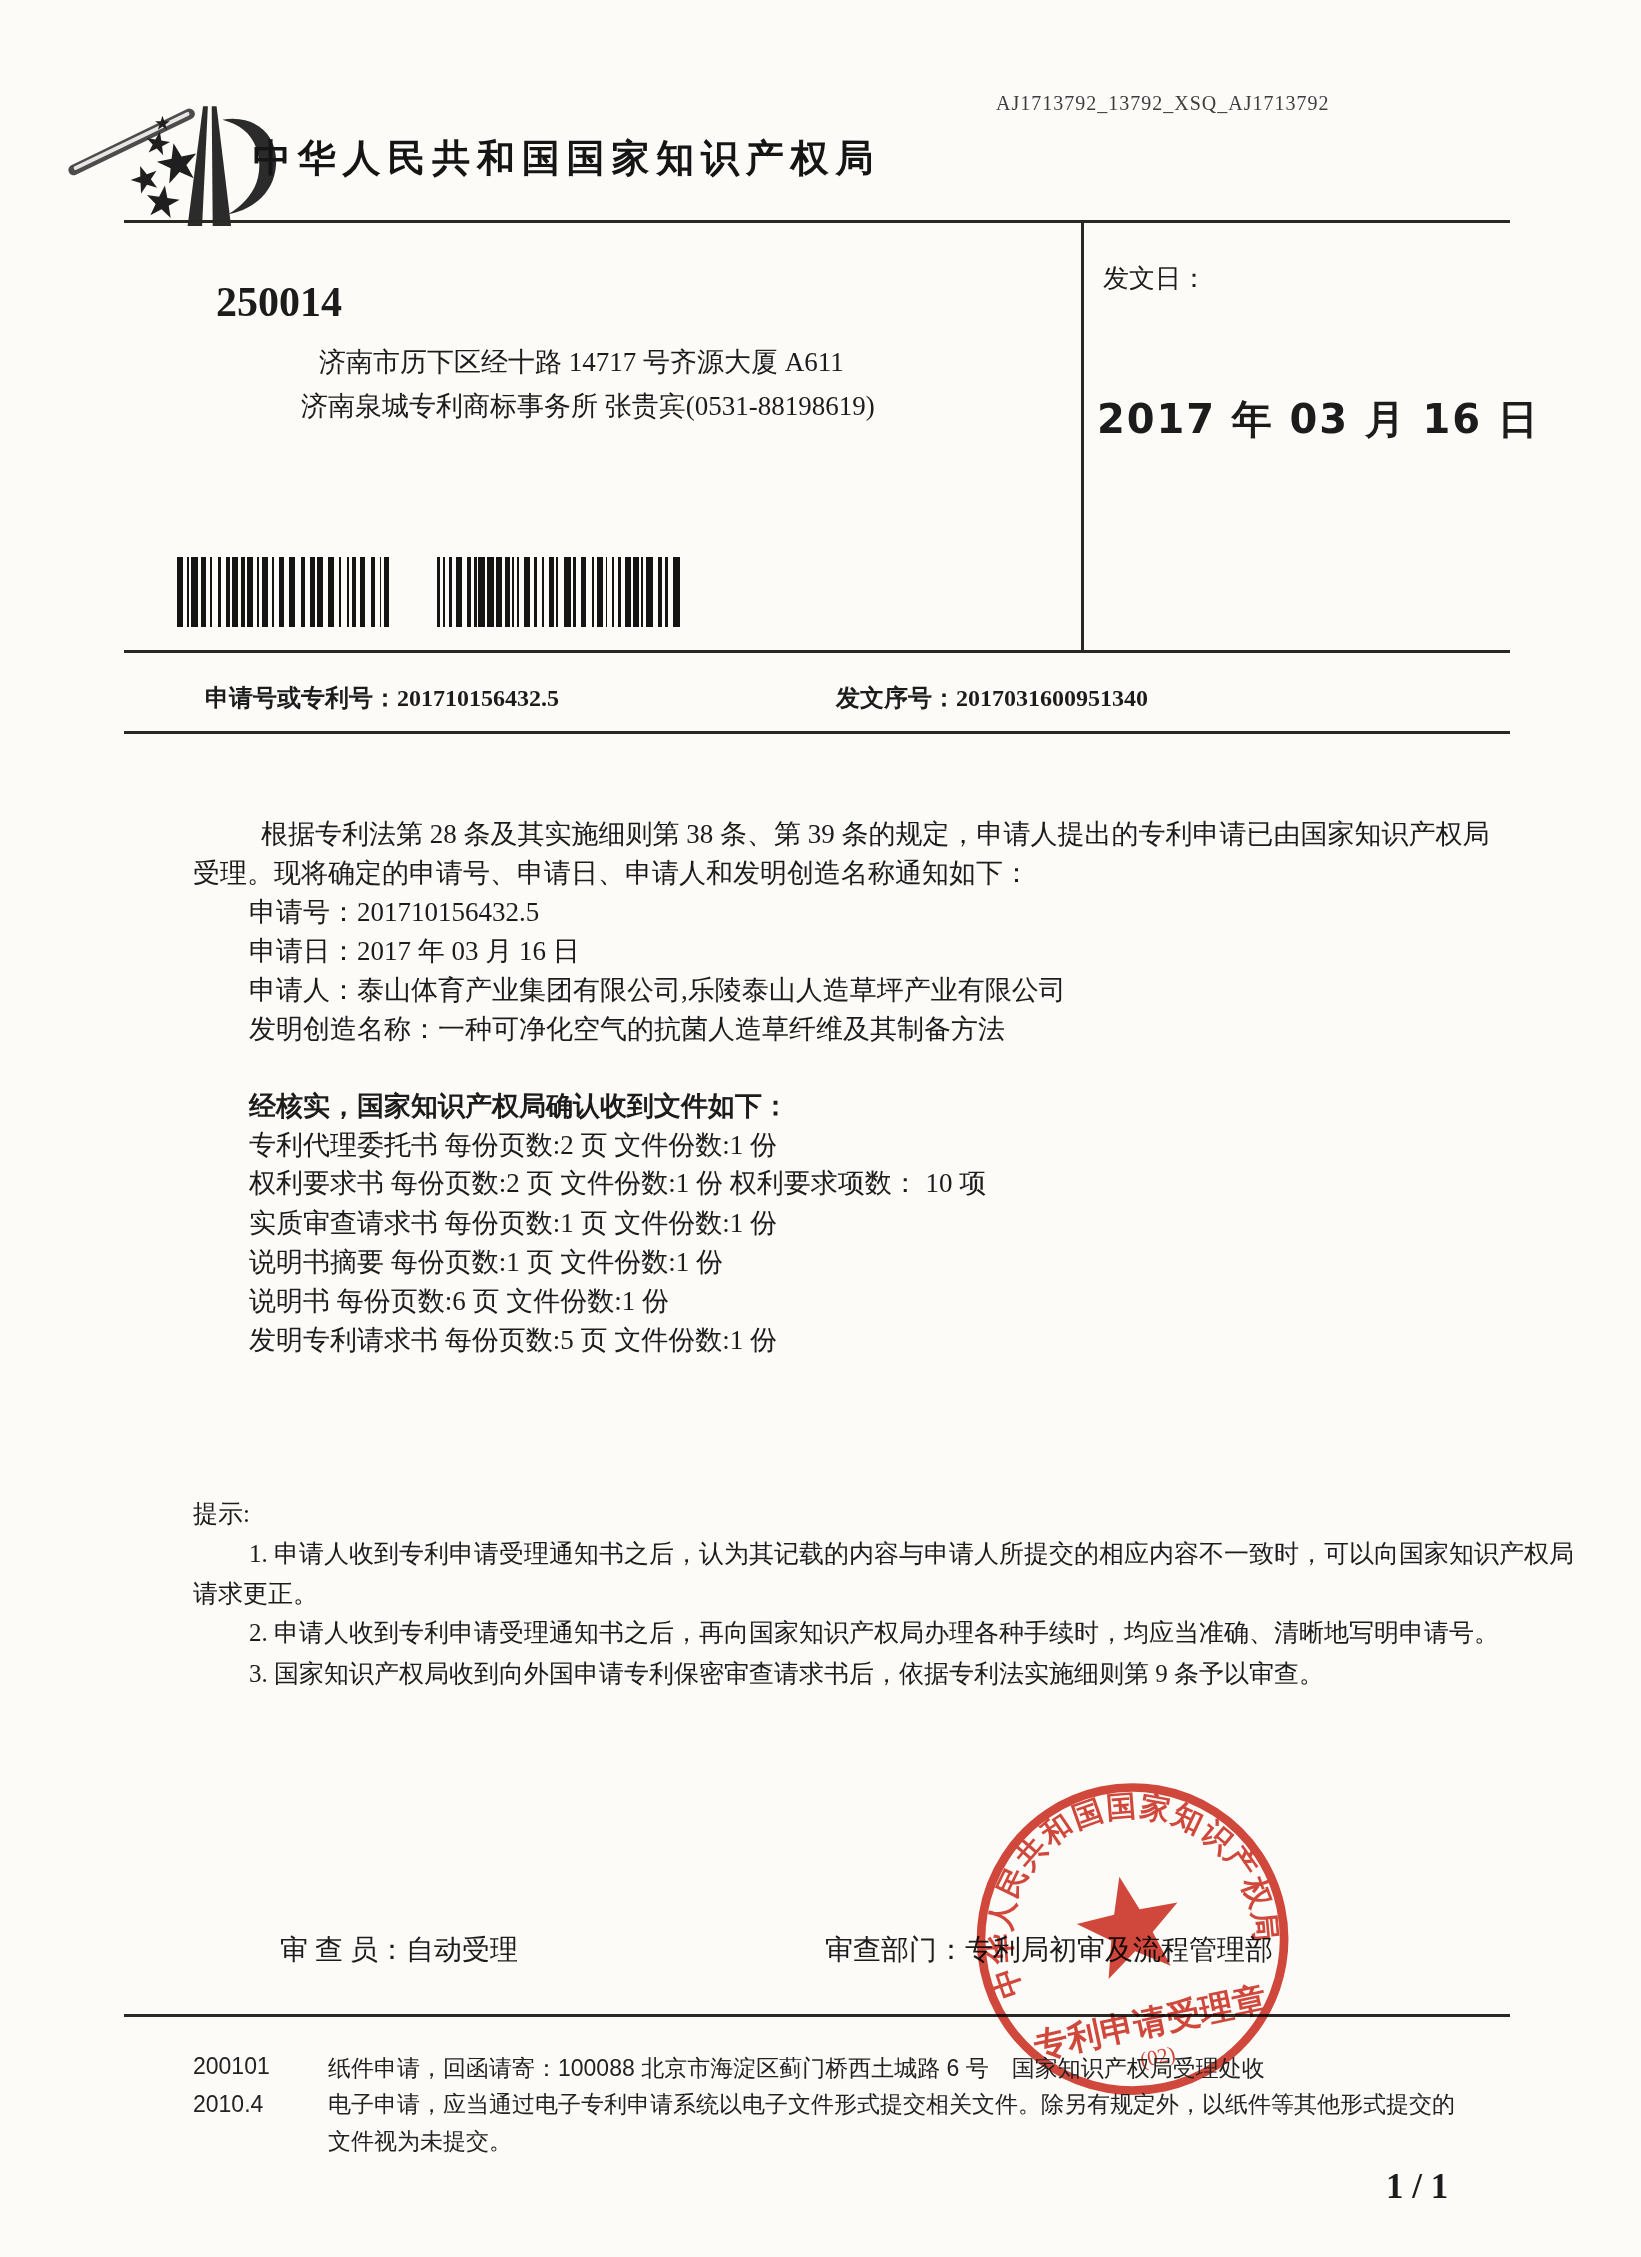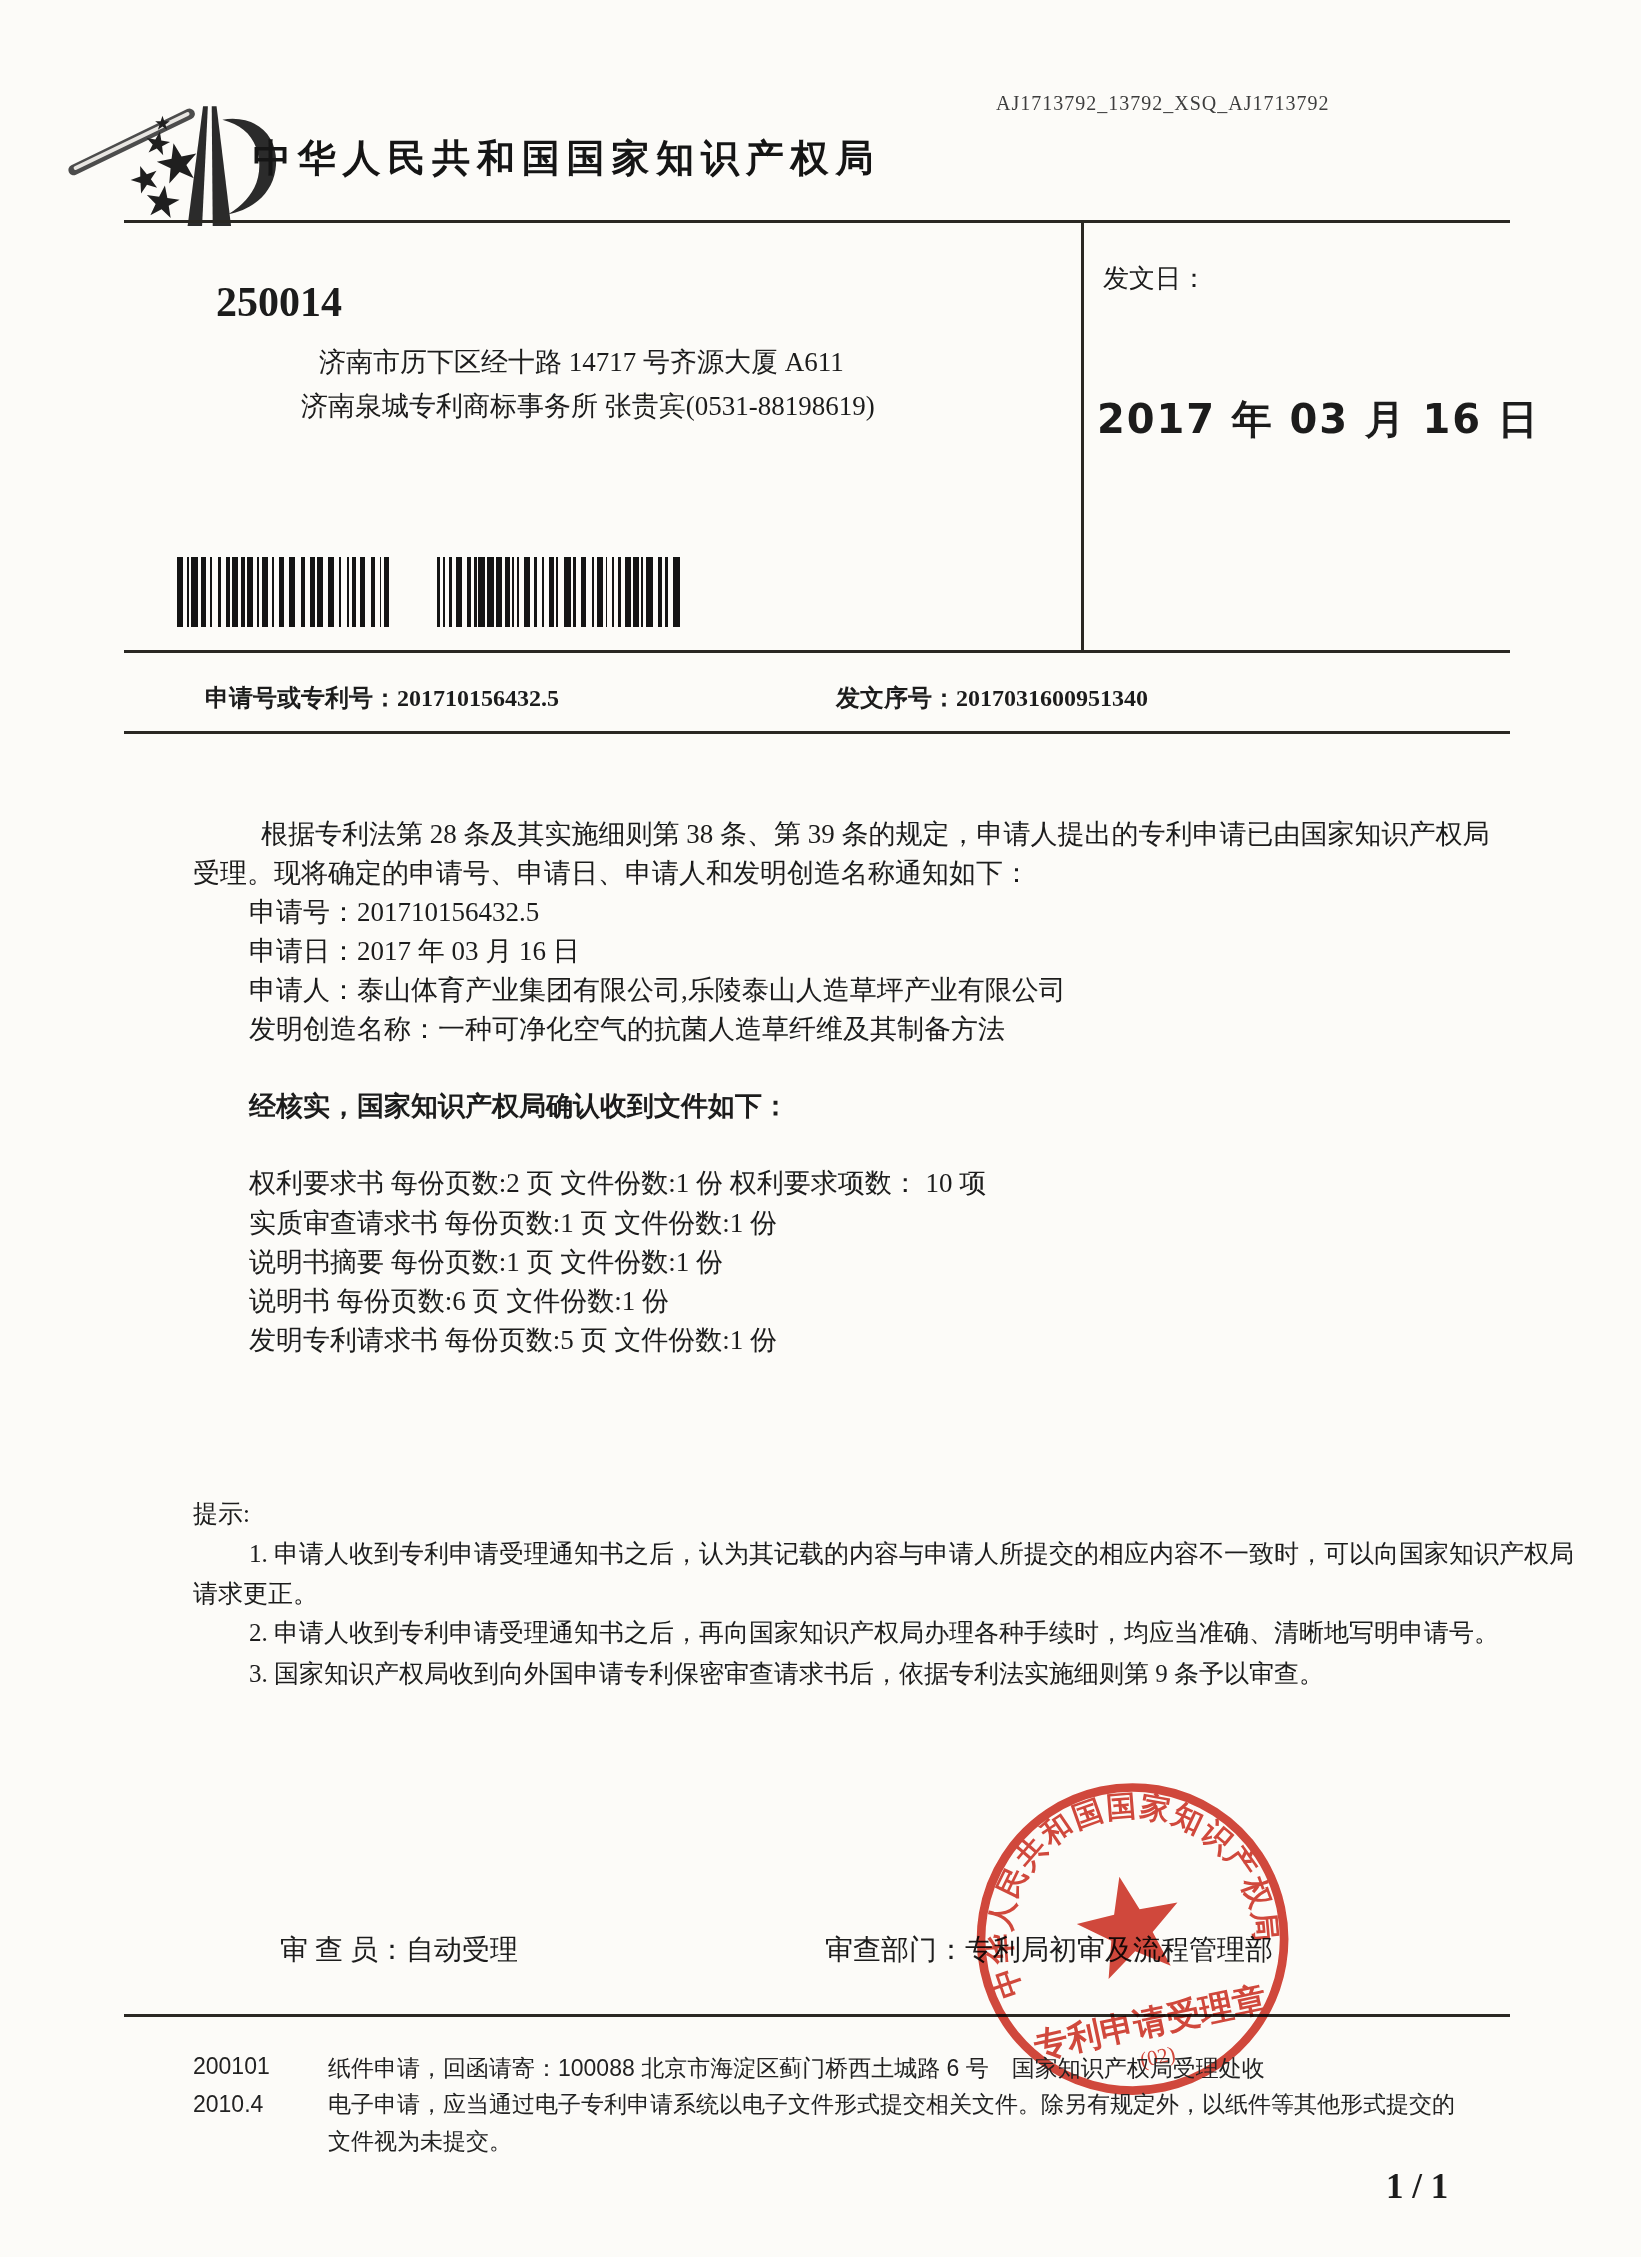--- a/index.html
+++ b/index.html
@@ -196,20 +196,21 @@
 
   <div class="abs body-t" style="left:261px; top:816px;">根据专利法第 28 条及其实施细则第 38 条、第 39 条的规定，申请人提出的专利申请已由国家知识产权局</div>
   <div class="abs body-t" style="left:193px; top:855px;">受理。现将确定的申请号、申请日、申请人和发明创造名称通知如下：</div>
 
   <div class="abs body-t" style="left:249px; top:894px;">申请号：201710156432.5</div>
   <div class="abs body-t" style="left:249px; top:933px;">申请日：2017 年 03 月 16 日</div>
   <div class="abs body-t" style="left:249px; top:972px;">申请人：泰山体育产业集团有限公司,乐陵泰山人造草坪产业有限公司</div>
   <div class="abs body-t" style="left:249px; top:1011px;">发明创造名称：一种可净化空气的抗菌人造草纤维及其制备方法</div>
 
   <div class="abs body-t" style="left:249px; top:1088px;font-weight:bold;">经核实，国家知识产权局确认收到文件如下：</div>
+  <div class="abs body-t" style="left:249px; top:1127px;">专利代理委托书 每份页数:2 页 文件份数:1 份</div>
   <div class="abs body-t" style="left:249px; top:1165px;">权利要求书 每份页数:2 页 文件份数:1 份 权利要求项数： 10 项</div>
   <div class="abs body-t" style="left:249px; top:1205px;">实质审查请求书 每份页数:1 页 文件份数:1 份</div>
   <div class="abs body-t" style="left:249px; top:1244px;">说明书摘要 每份页数:1 页 文件份数:1 份</div>
   <div class="abs body-t" style="left:249px; top:1283px;">说明书 每份页数:6 页 文件份数:1 份</div>
   <div class="abs body-t" style="left:249px; top:1322px;">发明专利请求书 每份页数:5 页 文件份数:1 份</div>
 
   <div class="abs note-t" style="left:193px; top:1497px;">提示:</div>
   <div class="abs note-t" style="left:249px; top:1537px;">1. 申请人收到专利申请受理通知书之后，认为其记载的内容与申请人所提交的相应内容不一致时，可以向国家知识产权局</div>
   <div class="abs note-t" style="left:193px; top:1577px;">请求更正。</div>
   <div class="abs note-t" style="left:249px; top:1616px;">2. 申请人收到专利申请受理通知书之后，再向国家知识产权局办理各种手续时，均应当准确、清晰地写明申请号。</div>

